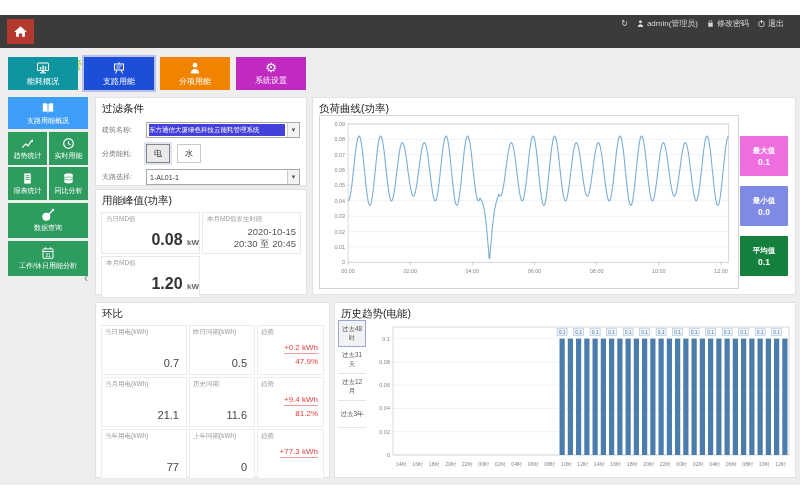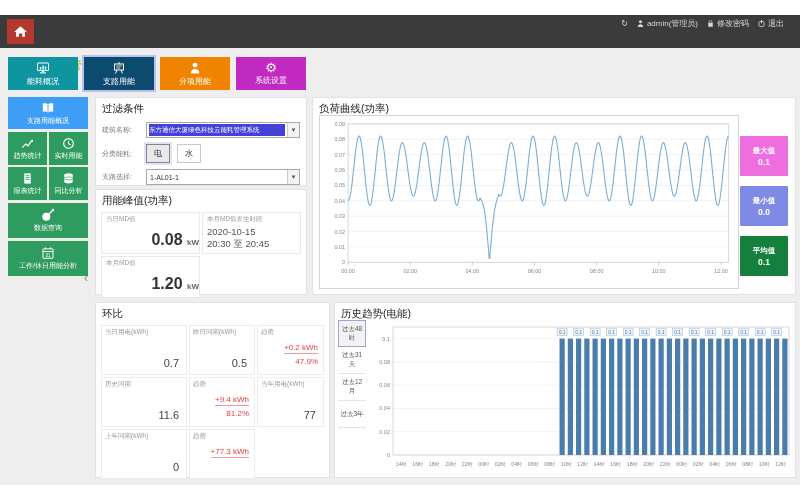--- a/index.html
+++ b/index.html
@@ -13,21 +13,21 @@
   .app-title{position:absolute;left:44px;top:10px;font-size:12px;color:#84cc16;letter-spacing:1px;margin-top:32px;}
   .user-strip{position:absolute;right:16px;top:3px;display:flex;gap:8px;align-items:center;font-size:8px;color:#d6d6d6;z-index:3;}
   .user-strip .us-item{display:flex;align-items:center;gap:2px;cursor:pointer;}
   .ribbon{position:absolute;right:6px;top:13px;width:182px;height:23px;background:linear-gradient(#f7bd1e,#eaa60f);clip-path:polygon(16px 0,100% 0,100% 100%,0 100%);display:flex;align-items:flex-end;justify-content:center;padding-bottom:3px;font-size:8px;color:#6d4d03;z-index:2;}
 
   
   .nav-tabs{position:absolute;left:8px;top:42px;display:flex;gap:6px;z-index:1;}
   .nav-tab{width:70px;height:33px;display:flex;flex-direction:column;align-items:center;justify-content:center;gap:1px;color:#fff;cursor:pointer;}
   .nav-tab .lbl{font-size:8px;}
   .t-teal{background:#0e95a0}
-  .t-brown{background:#0c4a6e;outline:2px solid #b9c2ef}
+  .t-brown{background:#1d4ed8;outline:2px solid #b9c2ef}
   .t-orange{background:#f08300}
   .t-magenta{background:#c12ac1}
   .gear-glyph{font-size:13px;line-height:13px;color:#fff;font-family:"DejaVu Sans",sans-serif;}
 
   
   .sidebar{position:absolute;left:8px;top:82px;width:80px;}
   .side-item{background:#2e9b5f;color:#fff;display:flex;flex-direction:column;align-items:center;justify-content:center;gap:2px;cursor:pointer;}
   .side-lbl{font-size:7px;text-align:center;line-height:1.2;padding:0 2px;}
   .side-main{height:32px;background:#3e9ef7;margin-bottom:3px;}
   .side-grid{display:grid;grid-template-columns:39px 39px;gap:2px;margin-bottom:3px;}
@@ -53,21 +53,21 @@
   .sel-arrow{width:12px;align-self:stretch;border-left:1px solid #ccc;display:flex;align-items:center;justify-content:center;font-size:7px;color:#555;background:#f3f3f3;}
   .toggle{width:24px;height:19px;font-size:8px;color:#333;display:flex;align-items:center;justify-content:center;margin-right:7px;cursor:pointer;}
   .tg-on{background:#e9e9e9;border:1px solid #858585;box-shadow:0 0 0 2px #dfe4f4;}
   .tg-off{background:#fff;border:1px solid #c9c9c9;}
 
   
   .md-grid{display:grid;grid-template-columns:1fr 1fr;gap:2px;margin:4px 5px;}
   .md-cell{border:1px solid #e8e8e8;height:42px;position:relative;padding:2px 4px;background:#fff;}
   .md-lbl{font-size:6.5px;color:#9a9a9a;}
   .md-time{font-size:9.5px;color:#555;text-align:center;margin-top:8px;letter-spacing:0.5px;}
-  .md-time2{font-size:9.5px;color:#555;text-align:left;margin-top:2px;line-height:1.25;}
+  .md-time2{font-size:9.5px;color:#555;text-align:right;margin-top:2px;line-height:1.25;}
   .md-kw{position:absolute;right:0;bottom:4px;font-size:16px;color:#333;font-weight:bold;}
   .md-unit{font-size:8px;color:#666;}
 
   
   .chart-box{position:absolute;left:6px;top:17px;width:420px;height:174px;border:1px solid #d5d5d5;background:#fff;}
   .badges{position:absolute;right:7px;top:38px;width:48px;display:flex;flex-direction:column;gap:10px;}
   .badge{height:40px;display:flex;flex-direction:column;align-items:center;justify-content:center;color:#fff;font-weight:bold;border-radius:1px;}
   .badge .b-lbl{font-size:7.5px;}
   .badge .b-val{font-size:8.5px;margin-top:1px;}
 
@@ -332,20 +332,24 @@
             <div class="hb-val">0.7</div>
           </div>
         <div class="hb-cell">
             <div class="hb-lbl">昨日同期(kWh)</div>
             <div class="hb-val">0.5</div>
           </div>
         <div class="hb-cell">
             <div class="hb-lbl">趋势</div>
             <div class="hb-delta">+0.2 kWh</div>
             <div class="hb-pct">47.9%</div>
+          </div>
+        <div class="hb-cell">
+            <div class="hb-lbl">当月用电(kWh)</div>
+            <div class="hb-val">21.1</div>
           </div>
         <div class="hb-cell">
             <div class="hb-lbl">历史同期</div>
             <div class="hb-val">11.6</div>
           </div>
         <div class="hb-cell">
             <div class="hb-lbl">趋势</div>
             <div class="hb-delta">+9.4 kWh</div>
             <div class="hb-pct">81.2%</div>
           </div>

